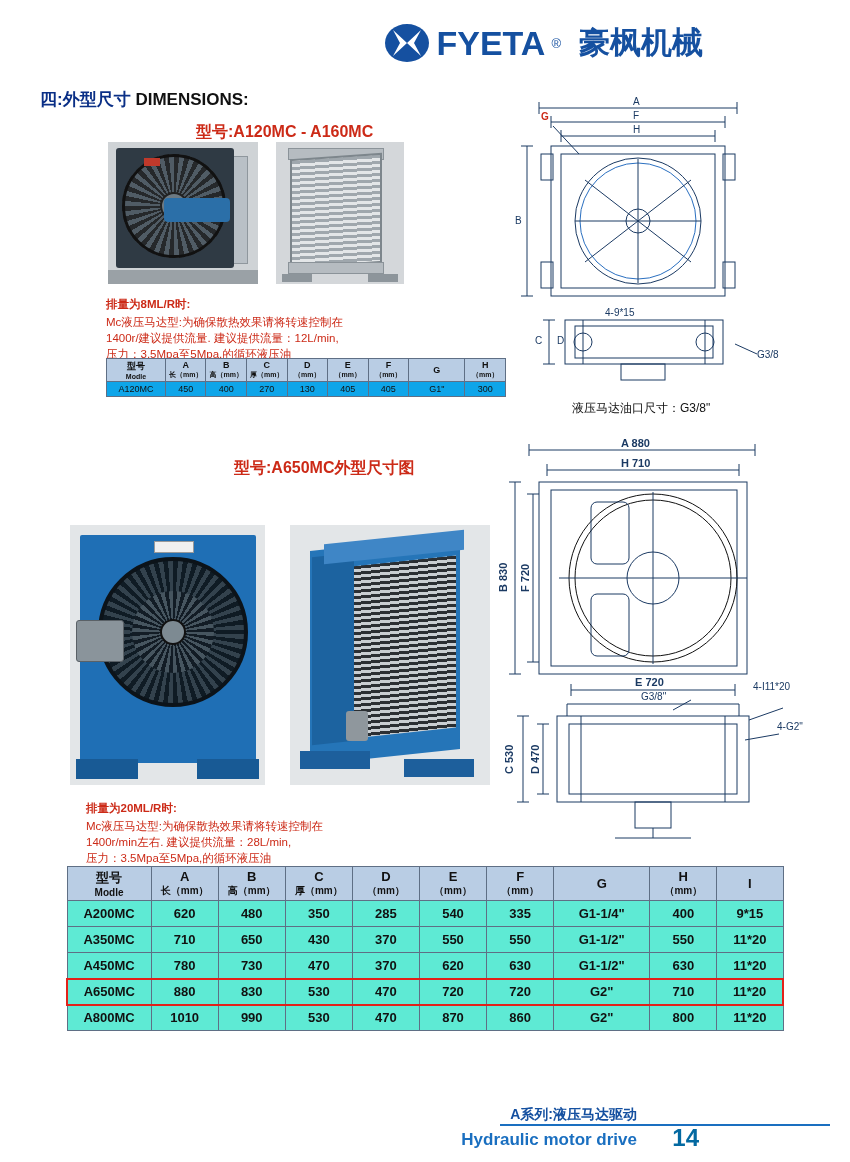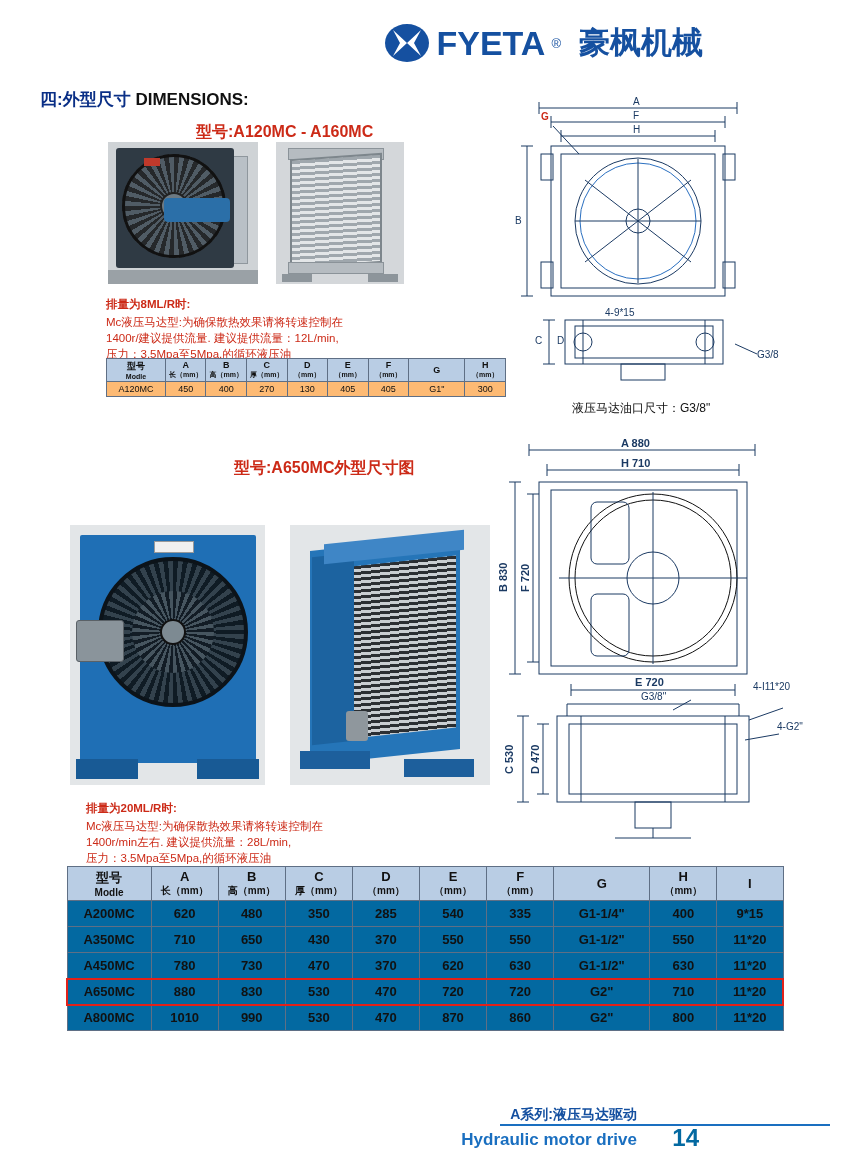--- a/index.html
+++ b/index.html
@@ -102,27 +102,27 @@
           font-family:"Liberation Sans", sans-serif; }
   .note .hdr { font-weight:bold; margin-bottom:2px; }
   .note1 { left:86px; top:296px;margin-left:20px; }
   .note2 { left:86px; top:800px; }
 
   
   table { border-collapse:collapse; }
   .tbl1 { position:absolute; left:106px; top:358px; width:400px; font-size:9px; }
   .tbl1 th, .tbl1 td { border:1px solid #5f6f85; text-align:center; color:#111; }
   .tbl1 thead th { background:#b9cde4; font-weight:bold; padding:1px 2px; height:15px; }
-  .tbl1 tbody td { background:#fdba74; height:15px; padding:0 2px; }
+  .tbl1 tbody td { background:#0ea5e9; height:15px; padding:0 2px; }
   .tbl1 .mm { font-size:7px; }
 
   .tbl2 { position:absolute; left:66px; top:866px; width:718px; font-size:13px; }
   .tbl2 th, .tbl2 td { border:1px solid #5f6f85; text-align:center; color:#111; }
   .tbl2 thead th { background:#b9cde4; font-weight:bold; padding:2px 2px; }
-  .tbl2 tbody td { background:#0369a1; height:26px; font-weight:bold; }
+  .tbl2 tbody td { background:#5eead4; height:26px; font-weight:bold; }
   .tbl2 .mm { font-size:10px; font-weight:bold; }
   .tbl2 tr.hl td { border-top:2px solid #e32119; border-bottom:2px solid #e32119; }
   .tbl2 tr.hl td:first-child { border-left:2px solid #e32119;margin-top:20px; }
   .tbl2 tr.hl td:last-child { border-right:2px solid #e32119; }
 
   
   .draw { position:absolute; }
   .d1 { left:505px; top:92px; width:330px; height:300px; }
   .d2 { left:495px; top:428px; width:348px; height:420px; }
   .cap-note {

